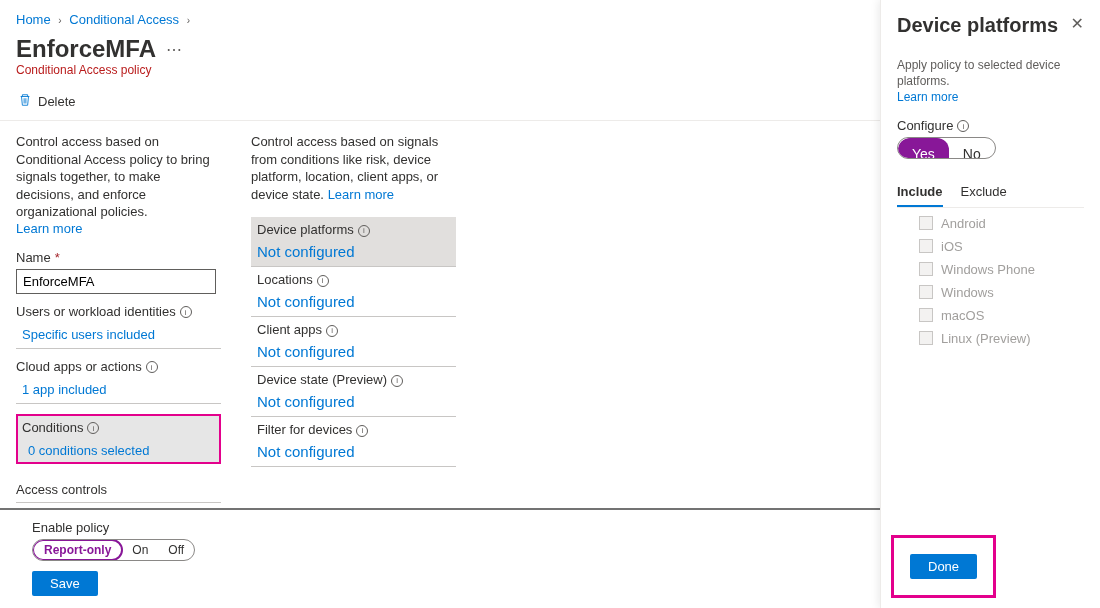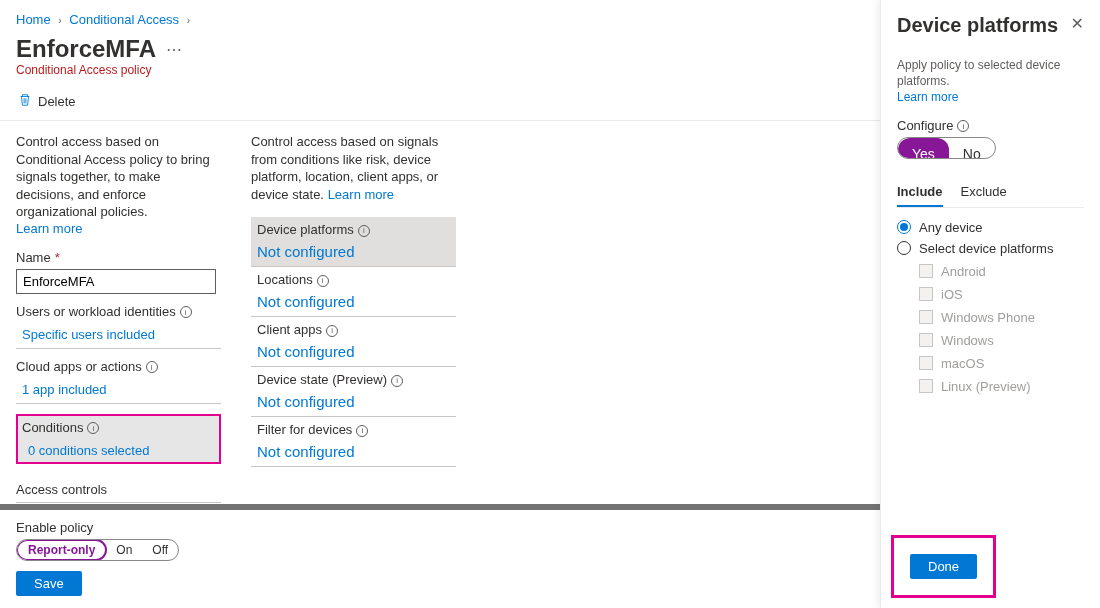--- a/index.html
+++ b/index.html
@@ -43,21 +43,21 @@
 .selected-row .subfield { margin-top: 4px; }
 .selected-row .link-block { border-bottom: none; padding-bottom: 4px; }
 
 .cond-block { margin-top: 0; }
 .cond-item { border-bottom: 1px solid #c8c6c4; padding: 5px 6px 6px 6px; }
 .cond-item.selected { background: #e1dfdd; }
 .cond-label { font-size: 13px; display: flex; align-items: center; gap: 4px; }
 .cond-val { padding-top: 6px; }
 .cond-val a { font-size: 15px; }
 
-.footer { position: absolute; bottom: 0; left: 0; right: 220px; padding: 10px 16px 12px 16px; background: #fff; border-top: 6px solid #737373; }
+.footer { position: absolute; bottom: 0; left: 0; right: 220px; padding: 10px 16px 12px 32px; background: #fff; border-top: 2px solid #737373; }
 .footer-label { font-size: 13px; color: #323130; margin-bottom: 4px; }
 .tri-toggle { display: inline-flex; border: 1px solid #8a8886; border-radius: 12px; overflow: hidden; height: 22px; }
 .tri-toggle .seg { padding: 2px 10px; font-size: 12px; color: #323130; display: flex; align-items: center; cursor: pointer; }
 .tri-toggle .seg.active { background: #fff; color: #881798; font-weight: 600; border: 2px solid #881798; border-radius: 12px; margin: -1px; }
 .save-btn { margin-top: 10px; background: #0078d4; color: #fff; border: none; padding: 5px 18px; font-size: 13px; cursor: pointer; border-radius: 2px; }
 
 .blade { position: absolute; right: 0; top: 0; width: 220px; height: 608px; background: #fff; border-left: 1px solid #edebe9; padding: 14px 16px; box-shadow: -2px 0 8px rgba(0,0,0,0.08); }
 .blade-title-row { display: flex; align-items: flex-start; justify-content: space-between; }
 .blade-title { font-size: 20px; font-weight: 600; }
 .close-x { font-size: 16px; color: #605e5c; cursor: pointer; }
@@ -238,30 +238,20 @@
   <div class="yn-toggle">
     <div class="seg yes">Yes</div>
     <div class="seg no">No</div>
   </div>
 
   <div class="tabs">
     <div class="tab active">Include</div>
     <div class="tab">Exclude</div>
   </div>
 
-  <div class="radio-group">
-    <div class="radio-row">
-      <span class="radio checked"></span>
-      <span>Any device</span>
-    </div>
-    <div class="radio-row">
-      <span class="radio"></span>
-      <span>Select device platforms</span>
-    </div>
-  </div>
 
   <div class="checkbox-group" id="platform-list">
       <div class="check-row">
         <span class="checkbox"></span>
         <span>Android</span>
       </div>
       <div class="check-row">
         <span class="checkbox"></span>
         <span>iOS</span>
       </div>

